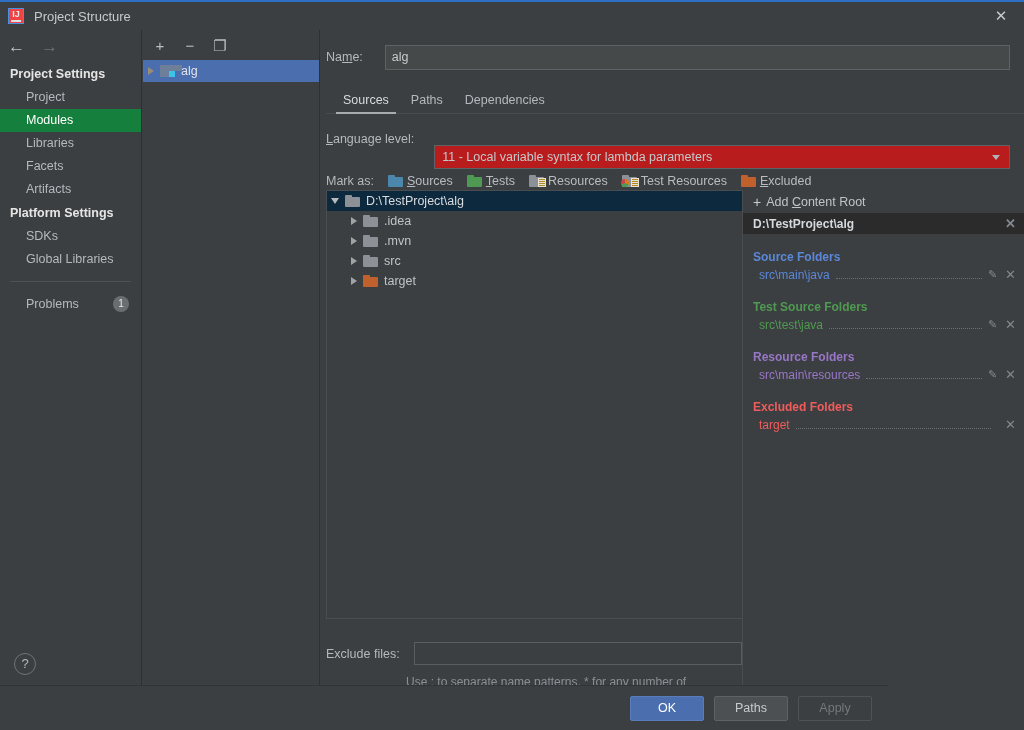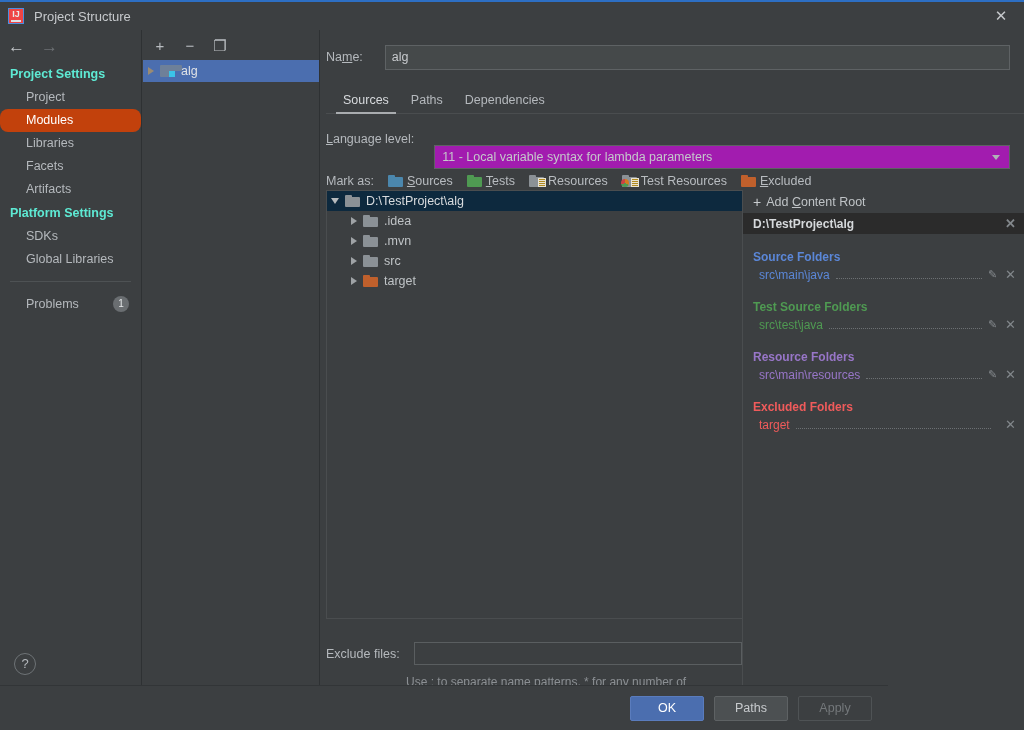--- a/index.html
+++ b/index.html
@@ -54,29 +54,29 @@
     border-right: 1px solid #2e3133;
   }
   #nav-arrows {
     height: 32px; display: flex; align-items: center; padding-left: 8px; gap: 16px;
   }
   #nav-arrows .arr { font-size: 17px; line-height: 17px; cursor: pointer; }
   .arr-back { color: #c3c6c9; }
   .arr-fwd { color: #6d7174; }
 
   .sb-group {
-    font-size: 12.5px; font-weight: bold; color: #5eead4;
+    font-size: 12.5px; font-weight: bold; color: #e5e5e5;
     padding: 5px 0 5px 10px;
   }
   .sb-item {
     height: 23px; line-height: 23px; padding-left: 26px;
     font-size: 12.5px; color: #b5b9bd; cursor: pointer;
     white-space: nowrap;
   }
-  .sb-item.selected { background: #c2410c; color: #ffffff; border-radius: 8px; }
+  .sb-item.selected { background: #15803d; color: #ffffff; }
   #sb-separator {
     margin: 10px 10px 0 10px; height: 1px; background: #4e5254;
   }
   #sb-problems {
     height: 23px; margin-top: 10px; padding-left: 26px; padding-right: 12px;
     display: flex; align-items: center; justify-content: space-between;
     font-size: 12.5px; color: #b5b9bd; cursor: pointer;
   }
   #sb-problems .badge {
     width: 16px; height: 16px; border-radius: 8px;
@@ -170,21 +170,21 @@
   .tab.active::after {
     content: ""; position: absolute; left: 4px; right: 4px; bottom: -1px;
     height: 2px; background: #a9acaf;
   }
 
   .row-lang {
     display: flex; align-items: center; height: 26px; margin: 12px 14px 0 6px;
   }
   #lang-select {
     flex: 1; height: 24px; margin-left: 20px;
-    background: #a21caf; border: 1px solid #5e6264;
+    background: #b91c1c; border: 1px solid #5e6264;
     display: flex; align-items: center; cursor: pointer;
     position: relative;
     margin-top: 36px;
   }
   #lang-select .val {
     padding-left: 7px; font-size: 12.5px; color: #c5c8cb;
   }
   #lang-select .caret {
     position: absolute; right: 9px; top: 9px;
     width: 0; height: 0;

